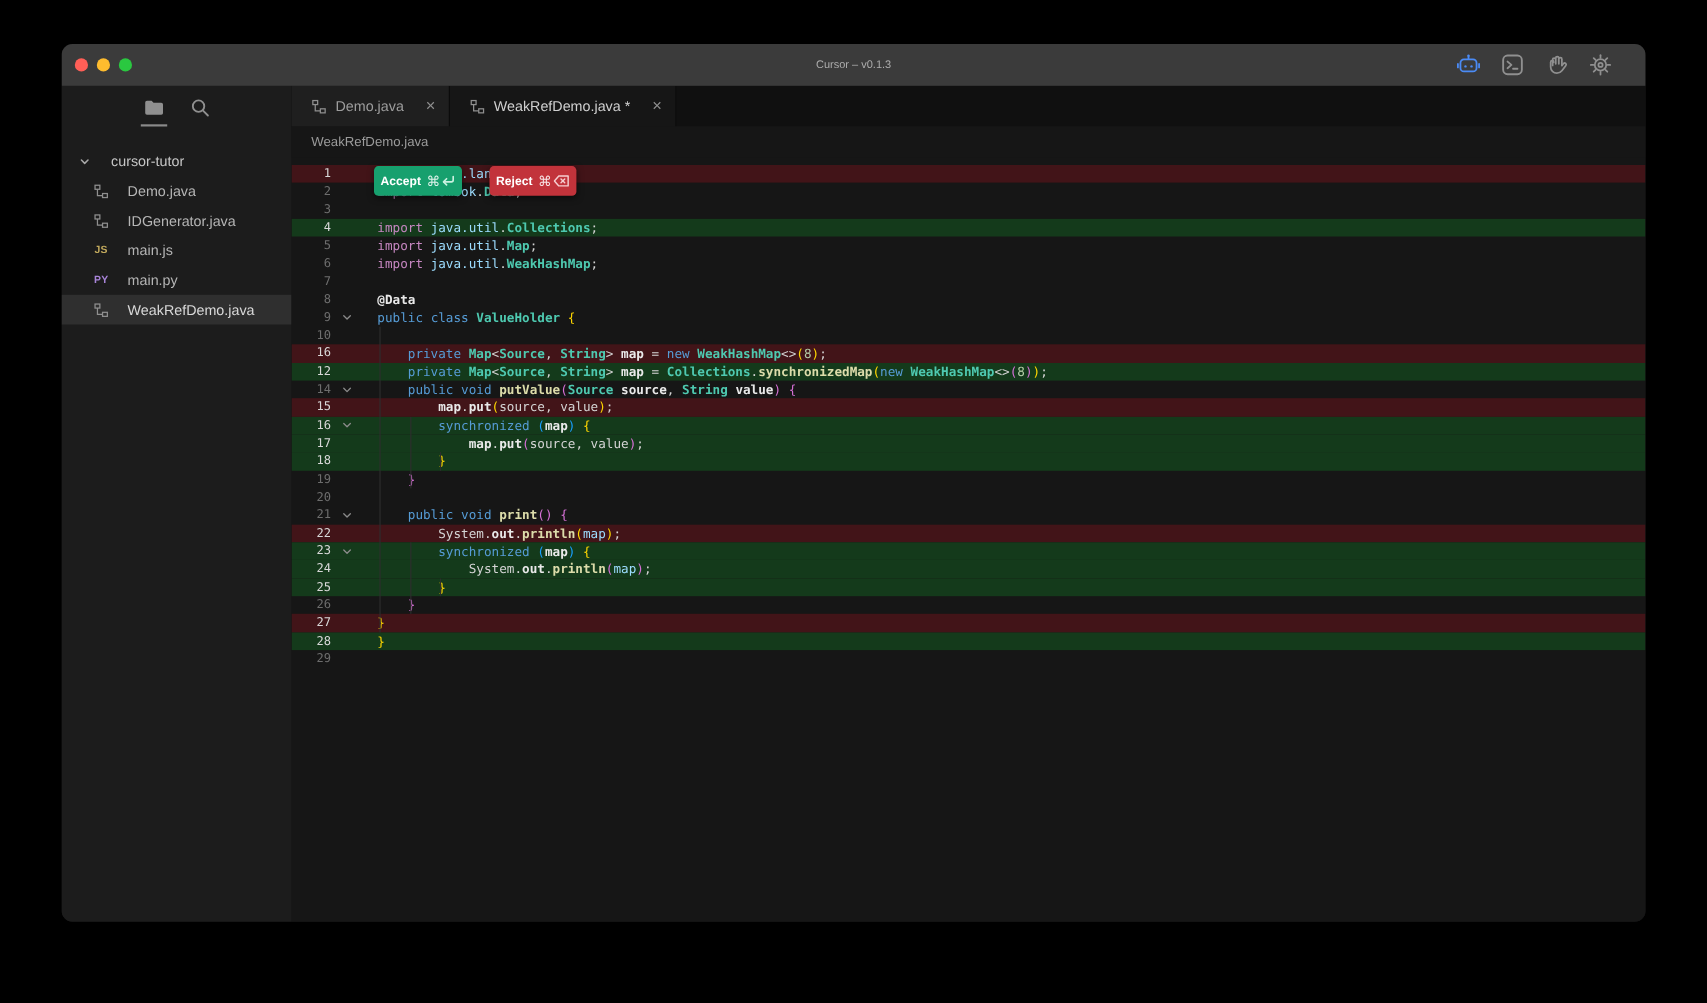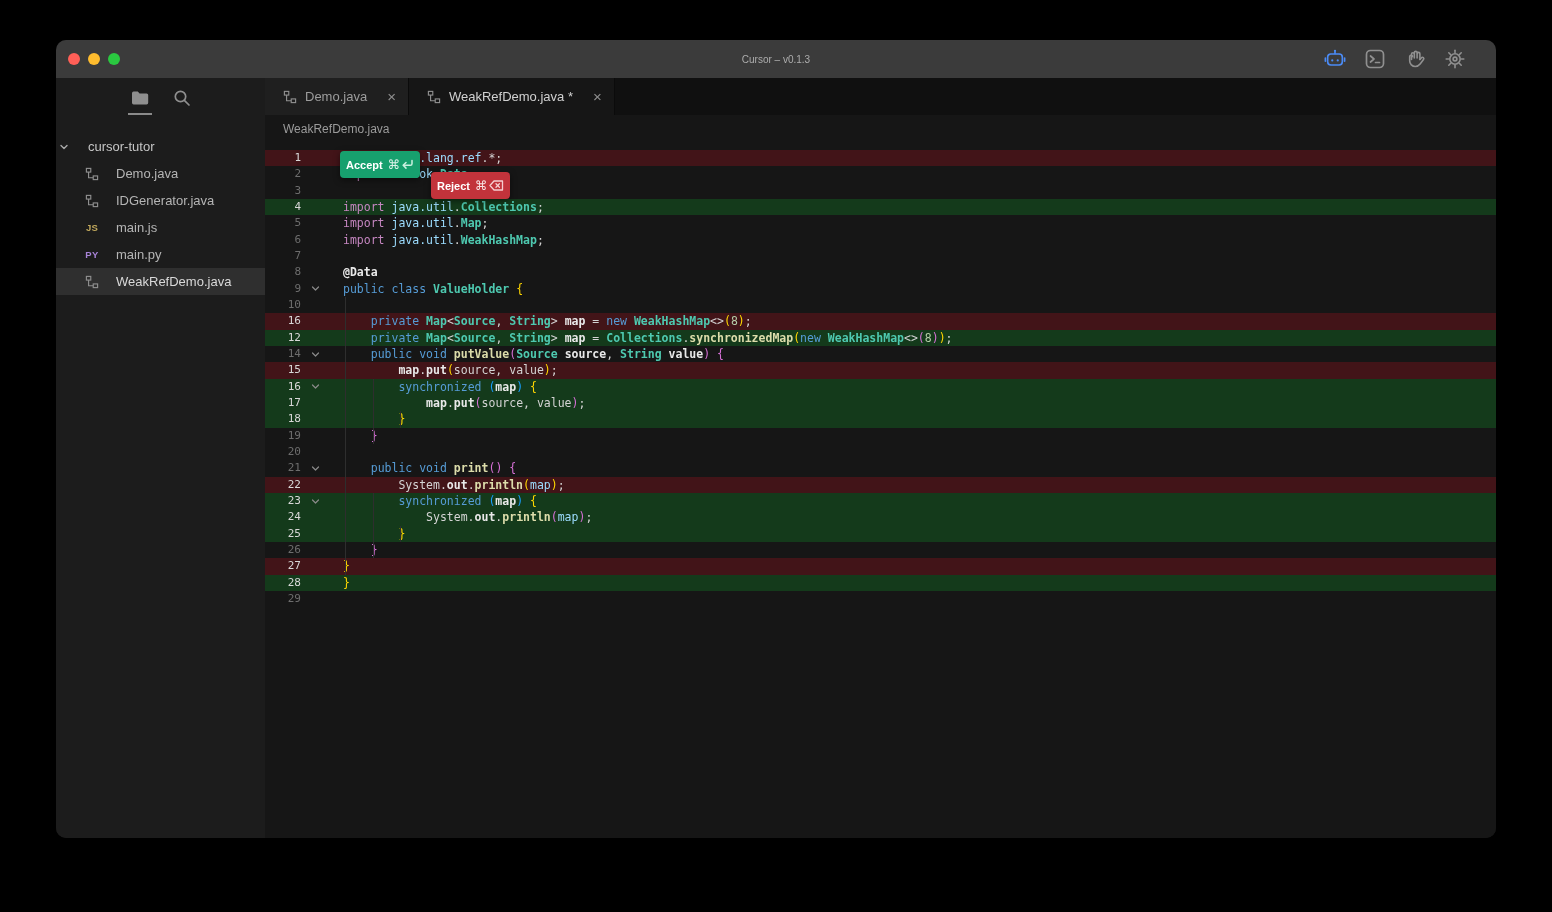--- a/index.html
+++ b/index.html
@@ -17,21 +17,21 @@
   .tb-icon{width:22px;height:22px;display:flex;align-items:center;justify-content:center;}
 
   
   .body-row{display:flex;height:760px;}
   .sidebar{width:209px;background:#1c1c1c;flex:none;}
   .sb-header{height:40px;display:flex;align-items:flex-start;padding-top:8px;}
   .sb-tool{width:24px;height:24px;display:flex;flex-direction:column;align-items:center;justify-content:center;}
   .sb-tool.active{border-bottom:2px solid #8a8a8a;padding-bottom:3px;}
   .tree{padding-top:7px;}
   .trow{height:27px;display:flex;align-items:center;font-size:13px;color:#b5b5b5;cursor:default;}
-  .trow.root{color:#c6c6c6;}
+  .trow.root{padding-left:13px;color:#c6c6c6;}
   .trow.child{padding-left:28px;}
   .trow.selected{background:#2f2f2f;color:#d9d9d9;}
   .trow .ticon{width:16px;margin-right:16px;display:flex;justify-content:center;flex:none;}
   .badge{font-size:9.5px;font-weight:bold;letter-spacing:.3px;}
 
   
   .edcol{flex:1;display:flex;flex-direction:column;background:#161616;min-width:0;}
   .tabbar{height:37px;background:#101010;display:flex;flex:none;}
   .tab{display:flex;align-items:center;padding:0 10px 0 18px;font-size:13px;gap:8px;border-right:1px solid #0b0b0b;}
   .tab .tlabel{white-space:pre;}
@@ -53,21 +53,21 @@
   .guide{position:absolute;width:1px;background:#2e2e2e;pointer-events:none;}
 
   
   .diffbtn{position:absolute;top:8px;height:27px;border-radius:4px;display:flex;align-items:center;
            justify-content:flex-start;gap:5px;color:#fff;font-size:11px;font-weight:bold;z-index:6;
            box-shadow:0 2px 6px rgba(0,0,0,.5);cursor:pointer;border:none;
            font-family:"Liberation Sans",sans-serif;}
   .diffbtn .shortcut{display:flex;align-items:center;gap:1px;opacity:.85;font-weight:normal;}
   .cmdglyph{font-size:12.5px;font-family:"DejaVu Sans",sans-serif;}
   #acceptBtn{left:75px;width:80px;}
-  #rejectBtn{left:166px;width:79px;margin-top:21px;}
+  #rejectBtn{left:180px;width:79px;}
 
   
   .tk-pl{color:#d4d4d4;}
   .tk-plb{color:#e9e9e9;font-weight:700;}
   .tk-kw{color:#569cd6;}
   .tk-imp{color:#c586c0;}
   .tk-pkg{color:#9cdcfe;}
   .tk-type{color:#4ec9b0;font-weight:700;}
   .tk-meth{color:#dcdcaa;font-weight:700;}
   .tk-pvar{color:#9cdcfe;}

